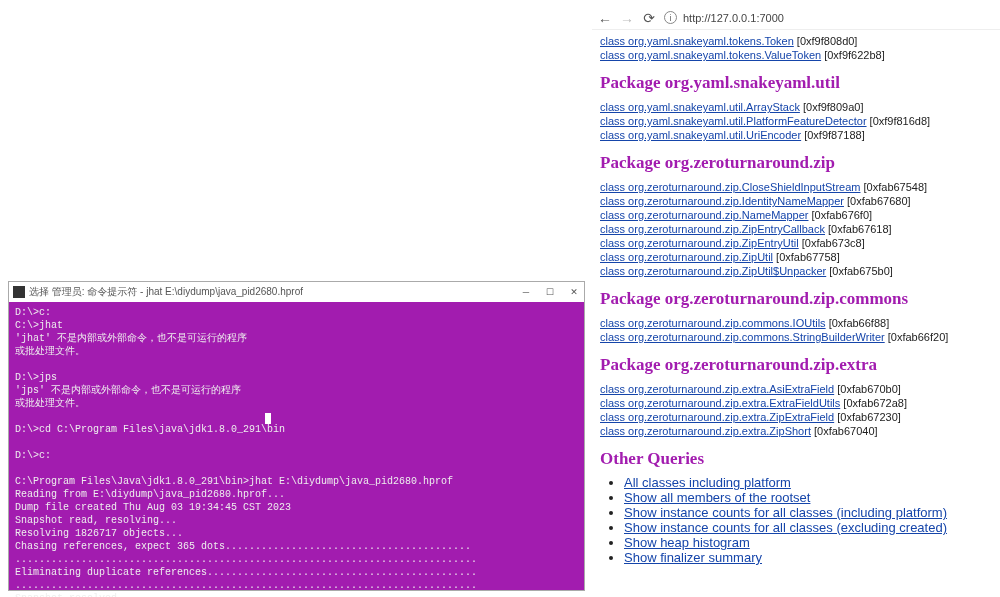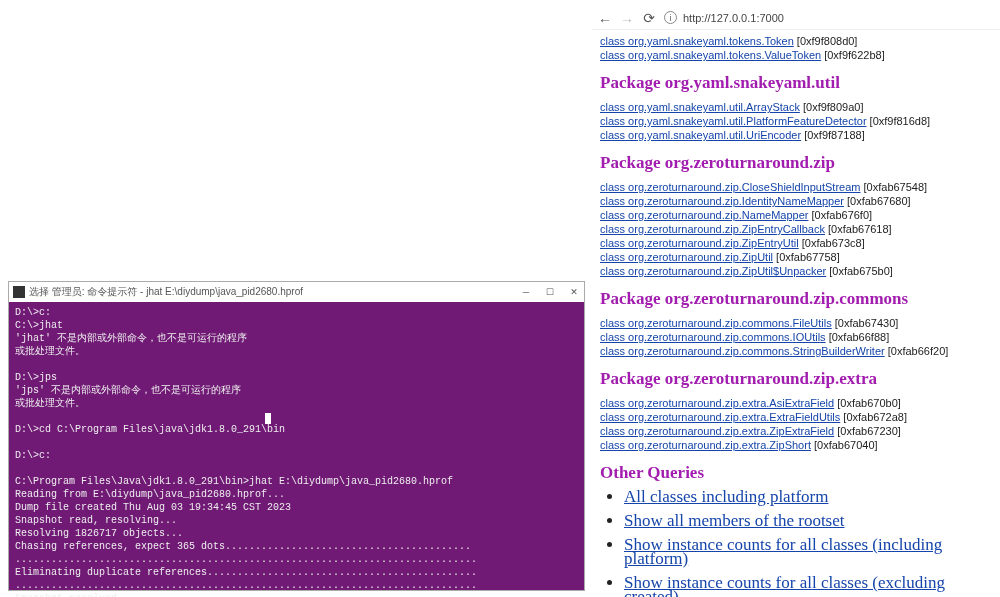--- a/index.html
+++ b/index.html
@@ -1,19 +1,19 @@
 <!DOCTYPE html>
 <html><head>
 <meta charset="utf-8">
 <style>
   * { margin: 0; padding: 0; box-sizing: border-box; }
   body { font-family: "Segoe UI", Tahoma, sans-serif; background: #fff; width: 1000px; height: 597px; overflow: hidden; position: relative; }
   
   
-  .terminal-window { position: absolute; left: 8px; top: 281px; width: 577px; height: 310px; border: 1px solid #aaa; background: #701a75; }
+  .terminal-window { position: absolute; left: 8px; top: 281px; width: 577px; height: 310px; border: 1px solid #aaa; background: #a21caf; }
   .term-titlebar { height: 20px; background: #fff; display: flex; align-items: center; padding: 0 4px; font-size: 10px; color: #555; }
   .term-titlebar .icon { width: 12px; height: 12px; background: #333; margin-right: 4px; }
   .term-title { flex: 1; white-space: nowrap; overflow: hidden; }
   .term-buttons { display: flex; gap: 12px; }
   .term-btn { width: 12px; height: 12px; display: flex; align-items: center; justify-content: center; font-size: 9px; color: #555; cursor: default; }
   .term-body { padding: 4px 6px; color: #eee; font-family: Consolas, "Courier New", monospace; font-size: 10px; line-height: 13px; white-space: pre; }
   .cursor-block { display: inline-block; width: 6px; height: 11px; background: #fff; vertical-align: text-bottom; }
   
   
   .browser { position: absolute; left: 592px; top: 6px; width: 408px; height: 590px; background: #fff; }
@@ -21,21 +21,21 @@
   .navbtn { width: 14px; height: 14px; display: flex; align-items: center; justify-content: center; color: #555; font-size: 14px; line-height: 1; }
   .url-box { flex: 1; display: flex; align-items: center; gap: 6px; font-size: 11px; color: #444; }
   .info-icon { width: 13px; height: 13px; border: 1px solid #888; border-radius: 50%; display: flex; align-items: center; justify-content: center; font-size: 9px; color: #666; }
   
   
   .page { padding: 4px 8px; font-size: 11px; line-height: 14px; overflow: hidden; }
   .page a { color: #1545aa; text-decoration: underline; }
   .page .hex { color: #222; }
   .page h2 { font-size: 17px; font-weight: bold; margin: 14px 0 10px 0; color: #a21caf; font-family: "Times New Roman", serif; }
   .page ul { margin: 6px 0 6px 24px; }
-  .page ul li { color: #222; list-style-type: disc; font-size: 17px; margin: 10px 0; font-family: Liberation Serif, serif; }
+  .page ul li { color: #222; list-style-type: disc; font-size: 13px; margin: 1px 0; }
 </style>
 </head>
 <body>
 
 <div class="terminal-window">
   <div class="term-titlebar">
     <div class="icon"></div>
     <div class="term-title">选择 管理员: 命令提示符 - jhat  E:\diydump\java_pid2680.hprof</div>
     <div class="term-buttons">
       <div class="term-btn">─</div>
@@ -66,21 +66,20 @@
       <div><a href="#">class org.yaml.snakeyaml.util.UriEncoder</a><span class="hex"> [0xf9f87188]</span></div>
       <h2>Package org.zeroturnaround.zip</h2>
       <div><a href="#">class org.zeroturnaround.zip.CloseShieldInputStream</a><span class="hex"> [0xfab67548]</span></div>
       <div><a href="#">class org.zeroturnaround.zip.IdentityNameMapper</a><span class="hex"> [0xfab67680]</span></div>
       <div><a href="#">class org.zeroturnaround.zip.NameMapper</a><span class="hex"> [0xfab676f0]</span></div>
       <div><a href="#">class org.zeroturnaround.zip.ZipEntryCallback</a><span class="hex"> [0xfab67618]</span></div>
       <div><a href="#">class org.zeroturnaround.zip.ZipEntryUtil</a><span class="hex"> [0xfab673c8]</span></div>
       <div><a href="#">class org.zeroturnaround.zip.ZipUtil</a><span class="hex"> [0xfab67758]</span></div>
       <div><a href="#">class org.zeroturnaround.zip.ZipUtil$Unpacker</a><span class="hex"> [0xfab675b0]</span></div>
       <h2>Package org.zeroturnaround.zip.commons</h2>
-      <div><a href="#">class org.zeroturnaround.zip.commons.FileUtils</a><span class="hex"> [0xfab67430]</span></div>
       <div><a href="#">class org.zeroturnaround.zip.commons.IOUtils</a><span class="hex"> [0xfab66f88]</span></div>
       <div><a href="#">class org.zeroturnaround.zip.commons.StringBuilderWriter</a><span class="hex"> [0xfab66f20]</span></div>
       <h2>Package org.zeroturnaround.zip.extra</h2>
       <div><a href="#">class org.zeroturnaround.zip.extra.AsiExtraField</a><span class="hex"> [0xfab670b0]</span></div>
       <div><a href="#">class org.zeroturnaround.zip.extra.ExtraFieldUtils</a><span class="hex"> [0xfab672a8]</span></div>
       <div><a href="#">class org.zeroturnaround.zip.extra.ZipExtraField</a><span class="hex"> [0xfab67230]</span></div>
       <div><a href="#">class org.zeroturnaround.zip.extra.ZipShort</a><span class="hex"> [0xfab67040]</span></div>
       <h2>Other Queries</h2>
       <ul>
         <li><a href="#">All classes including platform</a></li>

